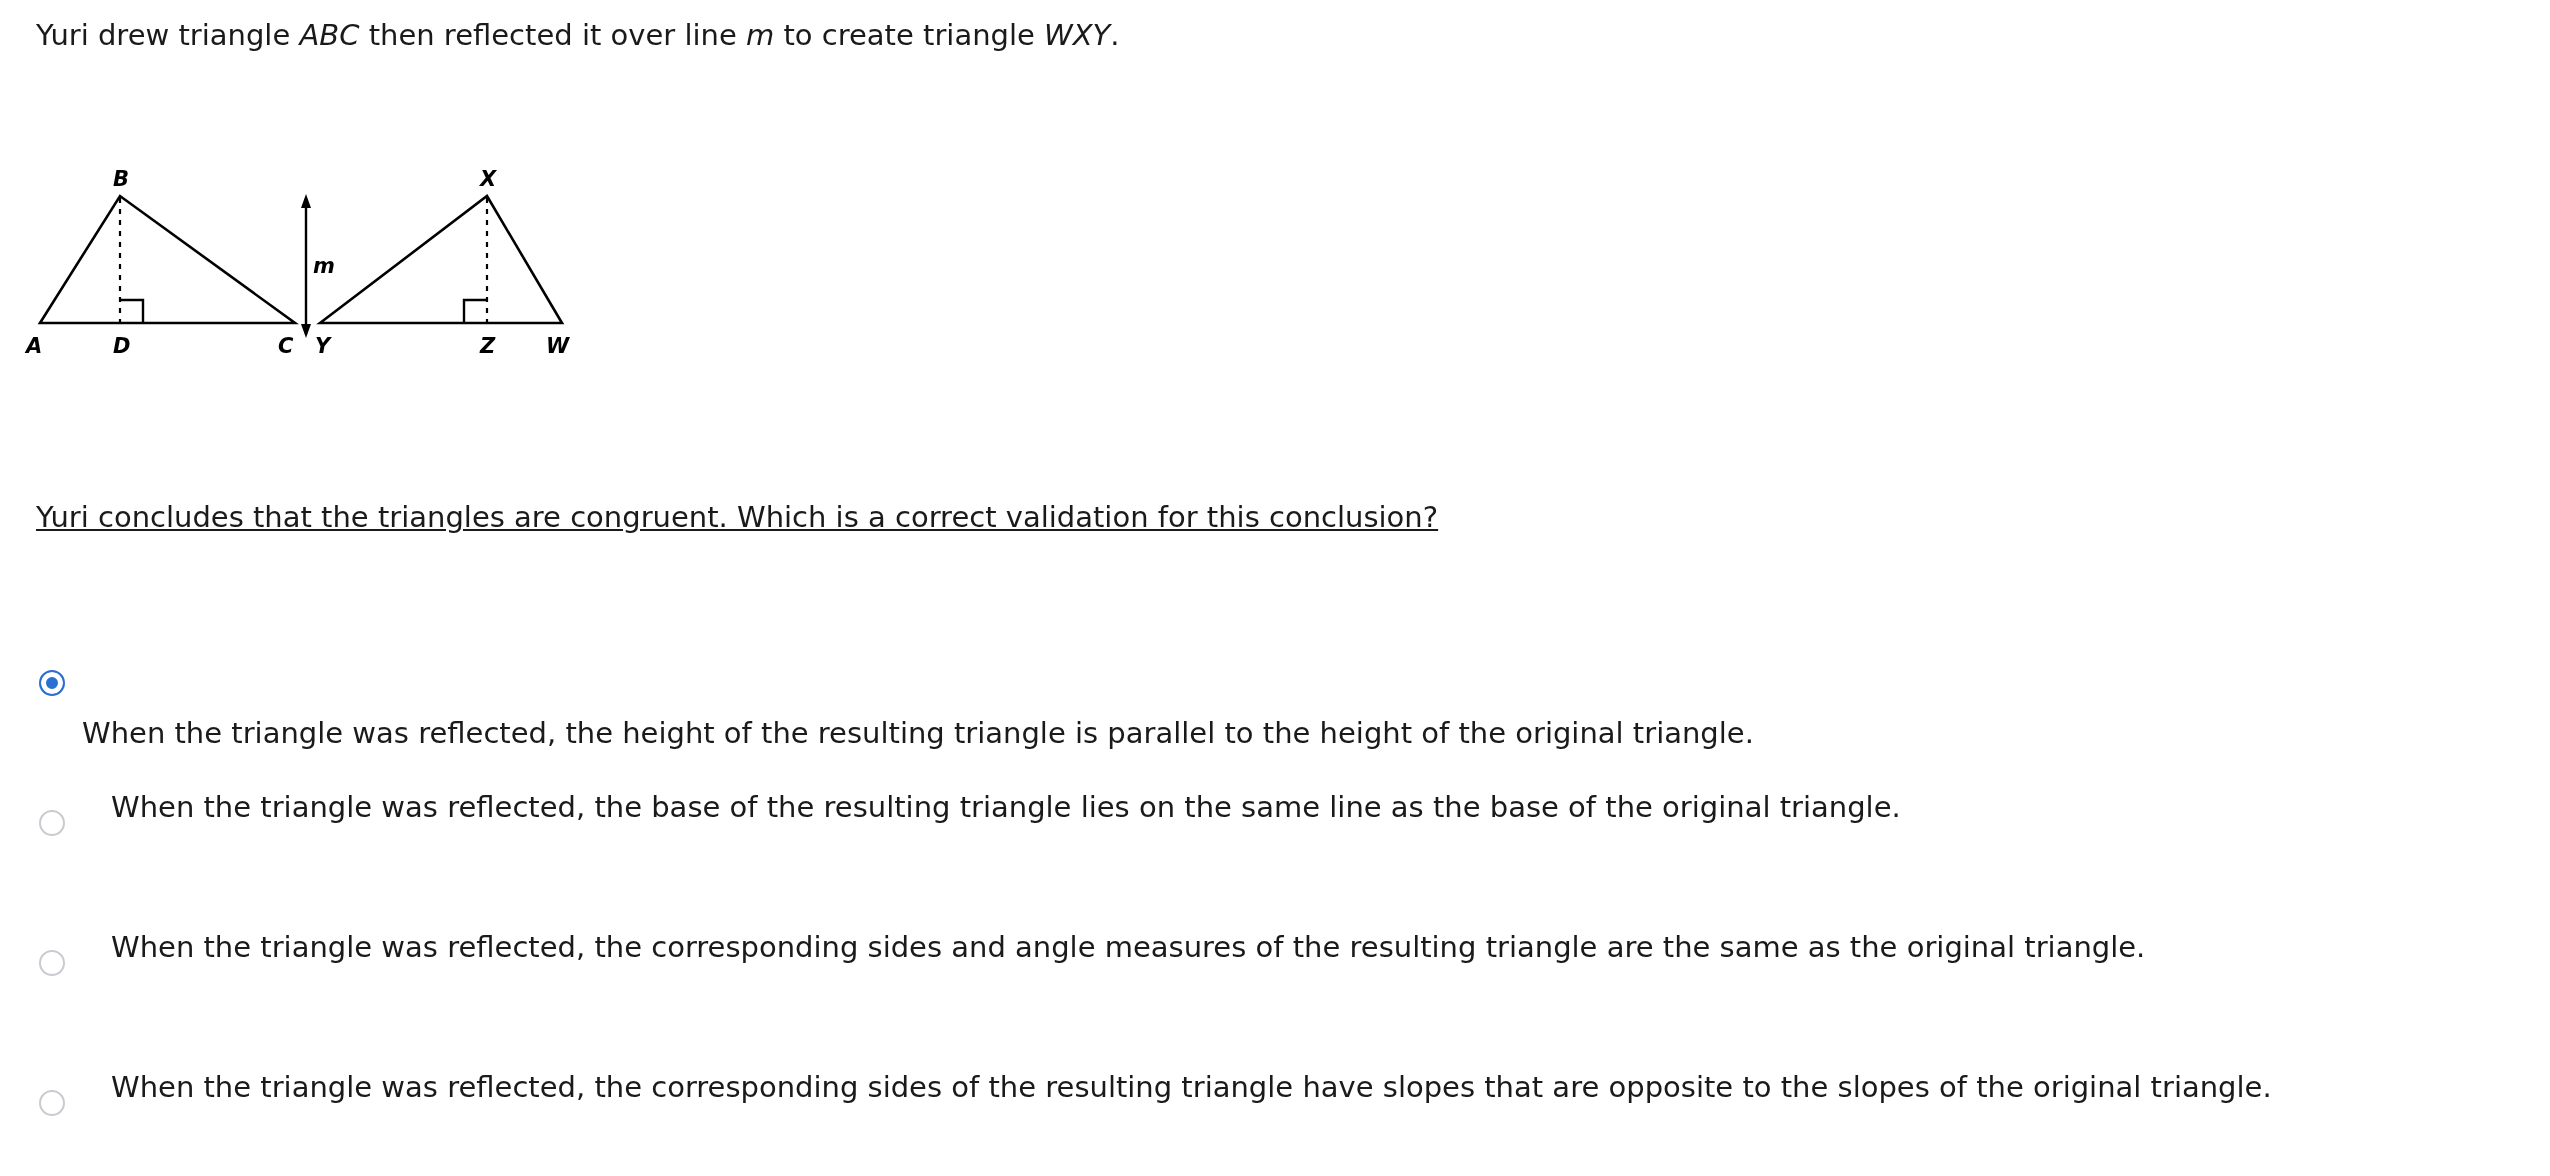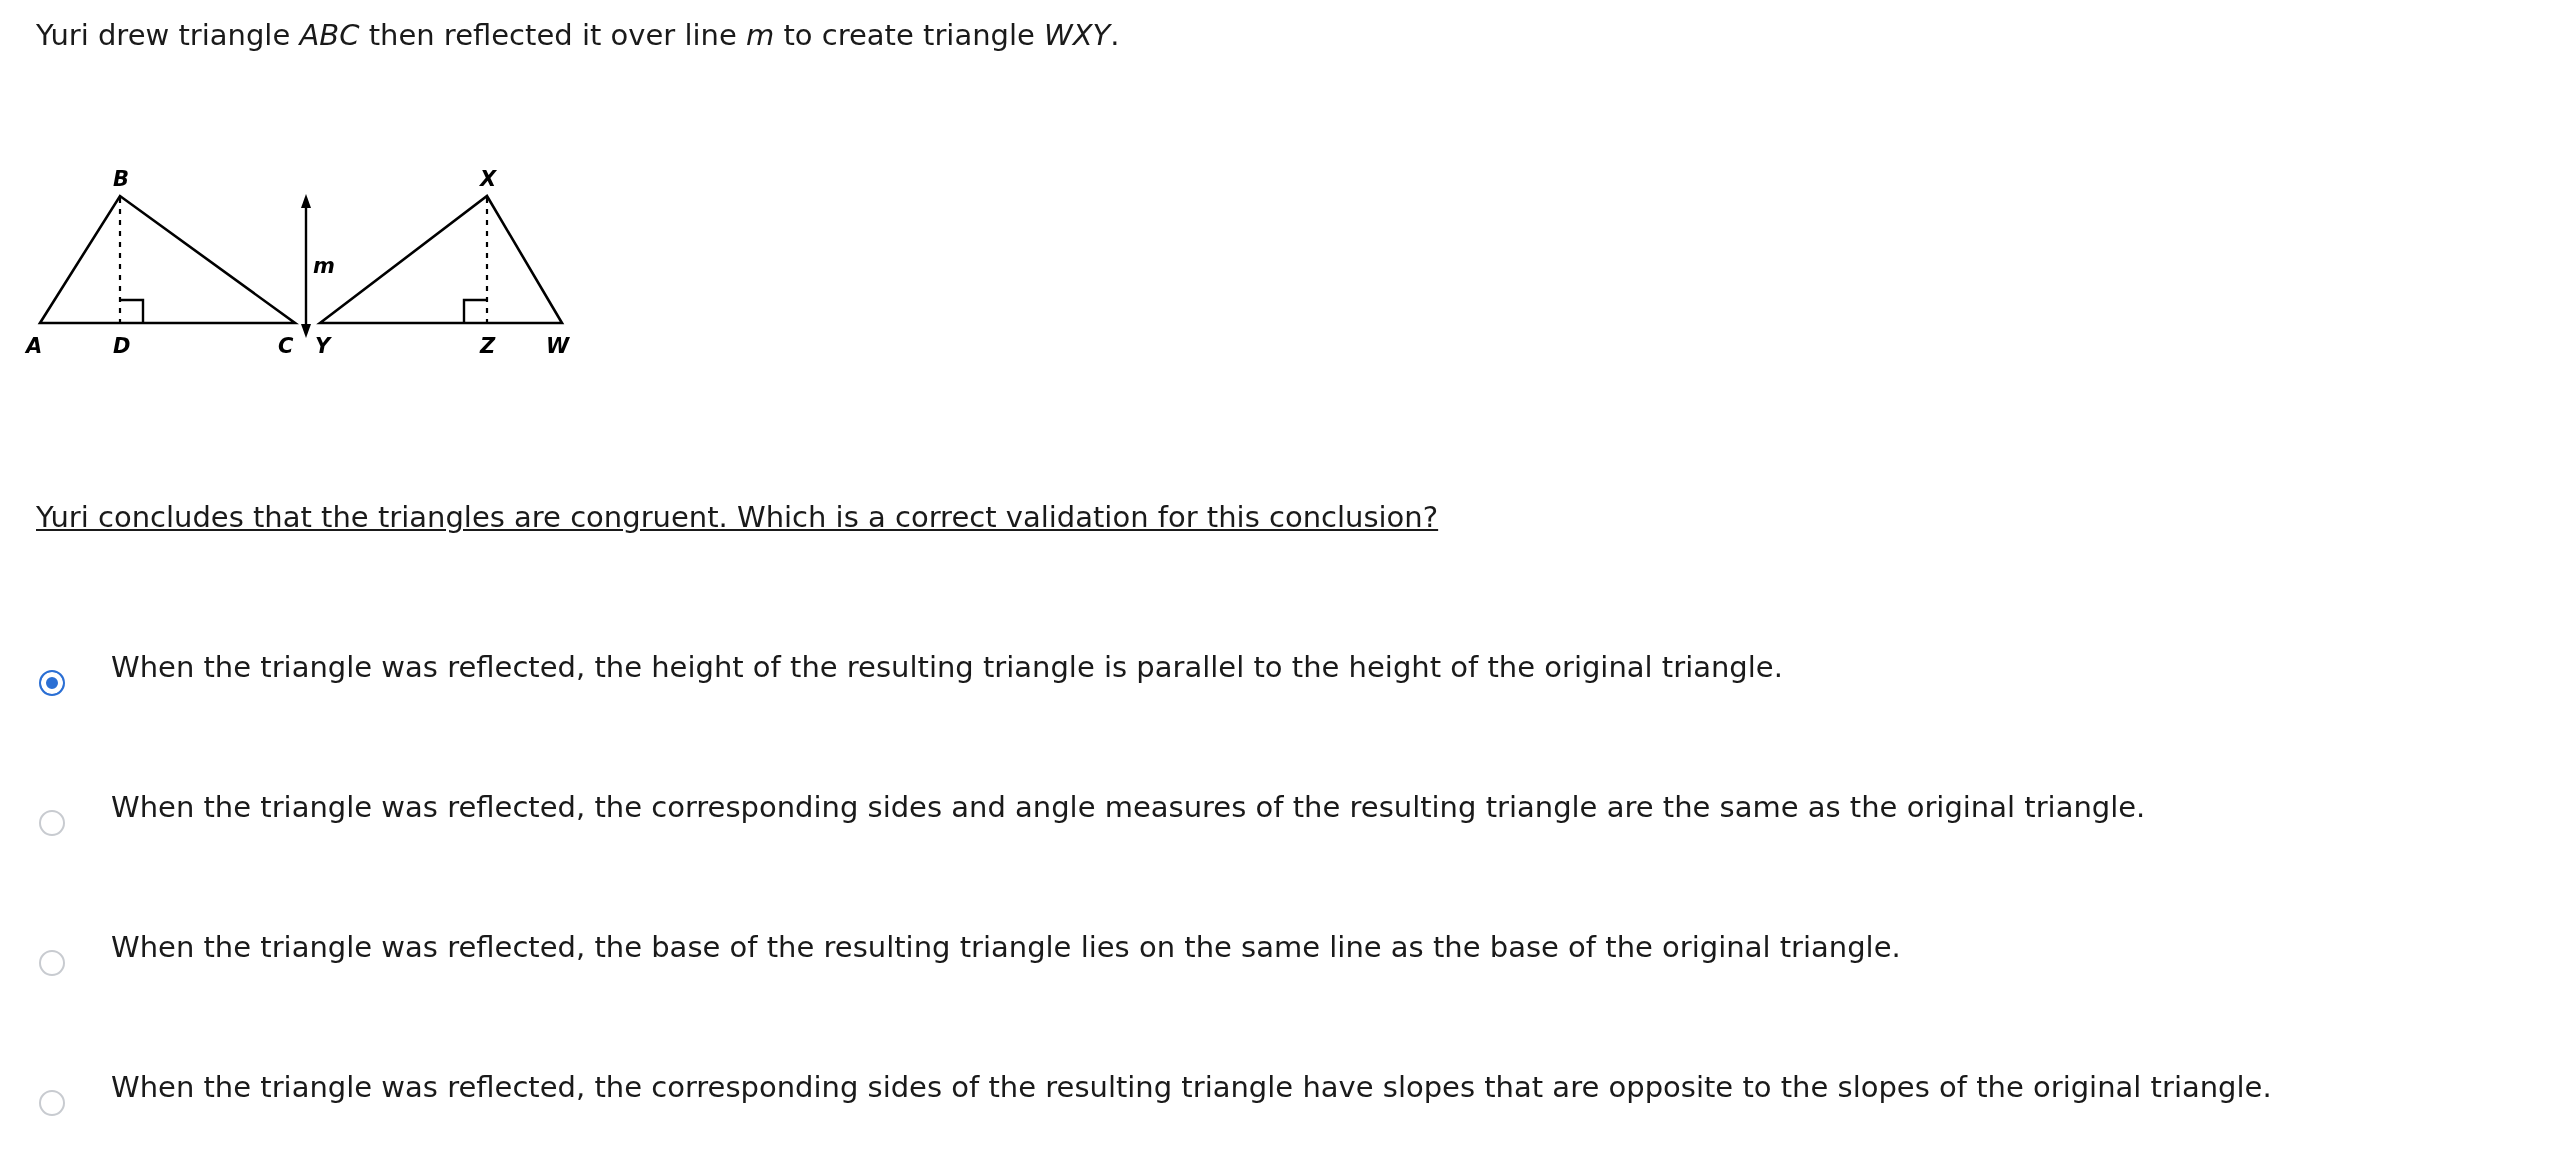--- a/index.html
+++ b/index.html
@@ -81,21 +81,21 @@
   }
   .choice-text {
     margin-left: 46px;
     font-size: 29px;
     line-height: 1.35;
     color: #1a1a1a;
     padding-top: 18px;
     white-space: nowrap;
   }
   
-  .choice:nth-child(1) { height: 124px; }
+  .choice:nth-child(1) { height: 124px; flex-direction: column; }
   .choice:nth-child(2) { height: 140px; }
   .choice:nth-child(3) { height: 140px; }
   .choice:nth-child(4) { height: 140px; }
   svg text {
     font-family: "DejaVu Sans", sans-serif;
     font-weight: bold;
     font-style: italic;
     font-size: 21px;
     fill: #000000;
   }
@@ -147,26 +147,26 @@
 
   <div class="choices">
 
     <div class="choice">
       <div class="radio selected"></div>
       <div class="choice-text">When the triangle was reflected, the height of the resulting triangle is parallel to the height of the original triangle.</div>
     </div>
 
     <div class="choice">
       <div class="radio"></div>
-      <div class="choice-text">When the triangle was reflected, the corresponding sides and angle measures of the resulting triangle are the same as the original triangle.</div>
+      <div class="choice-text">When the triangle was reflected, the base of the resulting triangle lies on the same line as the base of the original triangle.</div>
     </div>
 
     <div class="choice">
       <div class="radio"></div>
-      <div class="choice-text">When the triangle was reflected, the base of the resulting triangle lies on the same line as the base of the original triangle.</div>
+      <div class="choice-text">When the triangle was reflected, the corresponding sides and angle measures of the resulting triangle are the same as the original triangle.</div>
     </div>
 
     <div class="choice">
       <div class="radio"></div>
       <div class="choice-text">When the triangle was reflected, the corresponding sides of the resulting triangle have slopes that are opposite to the slopes of the original triangle.</div>
     </div>
 
   </div>
 
 </div>

